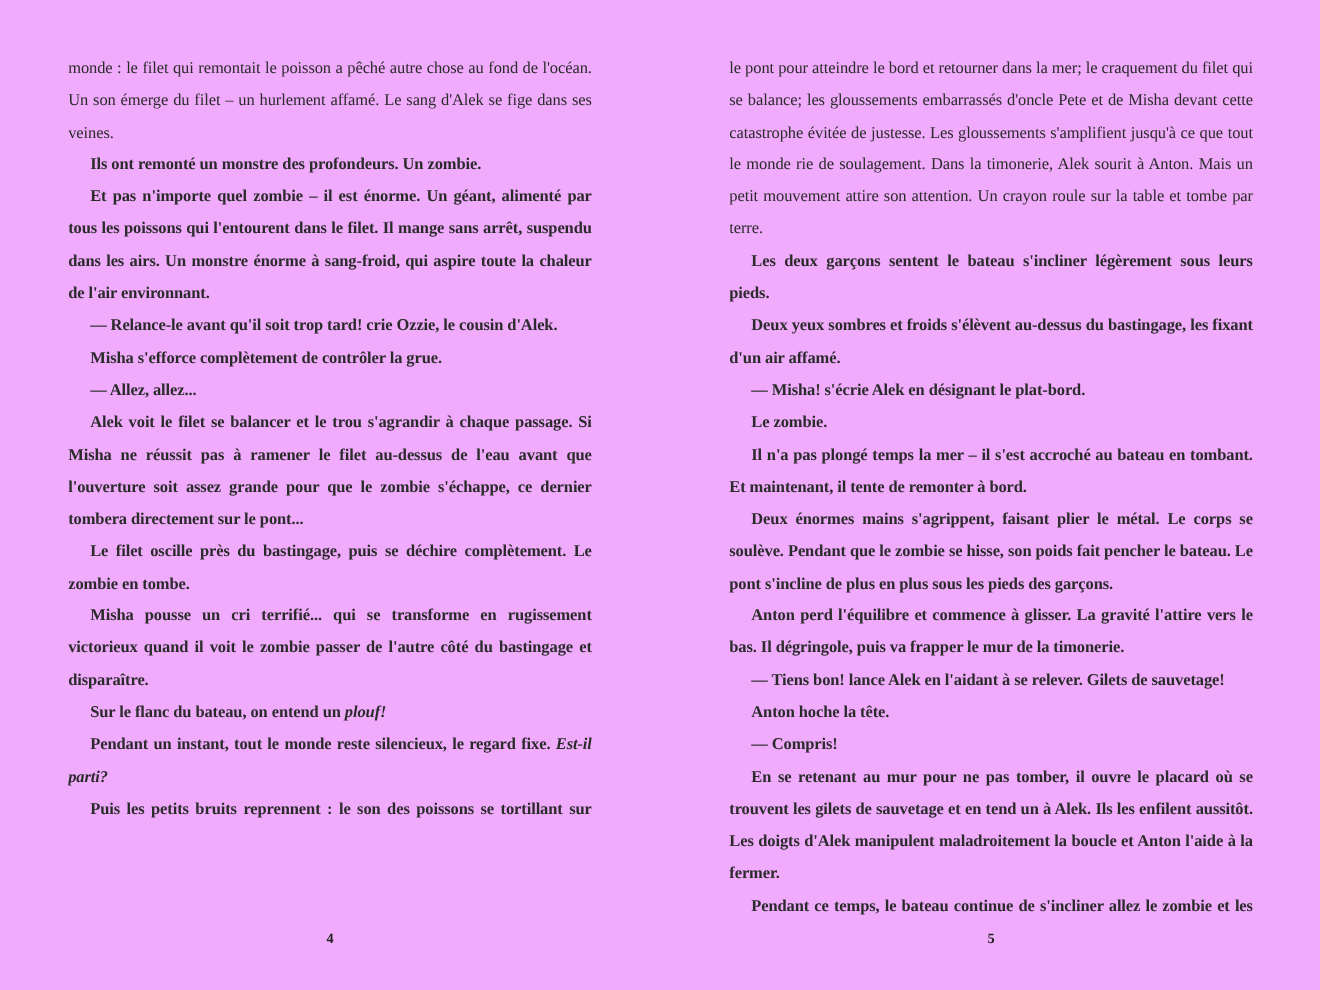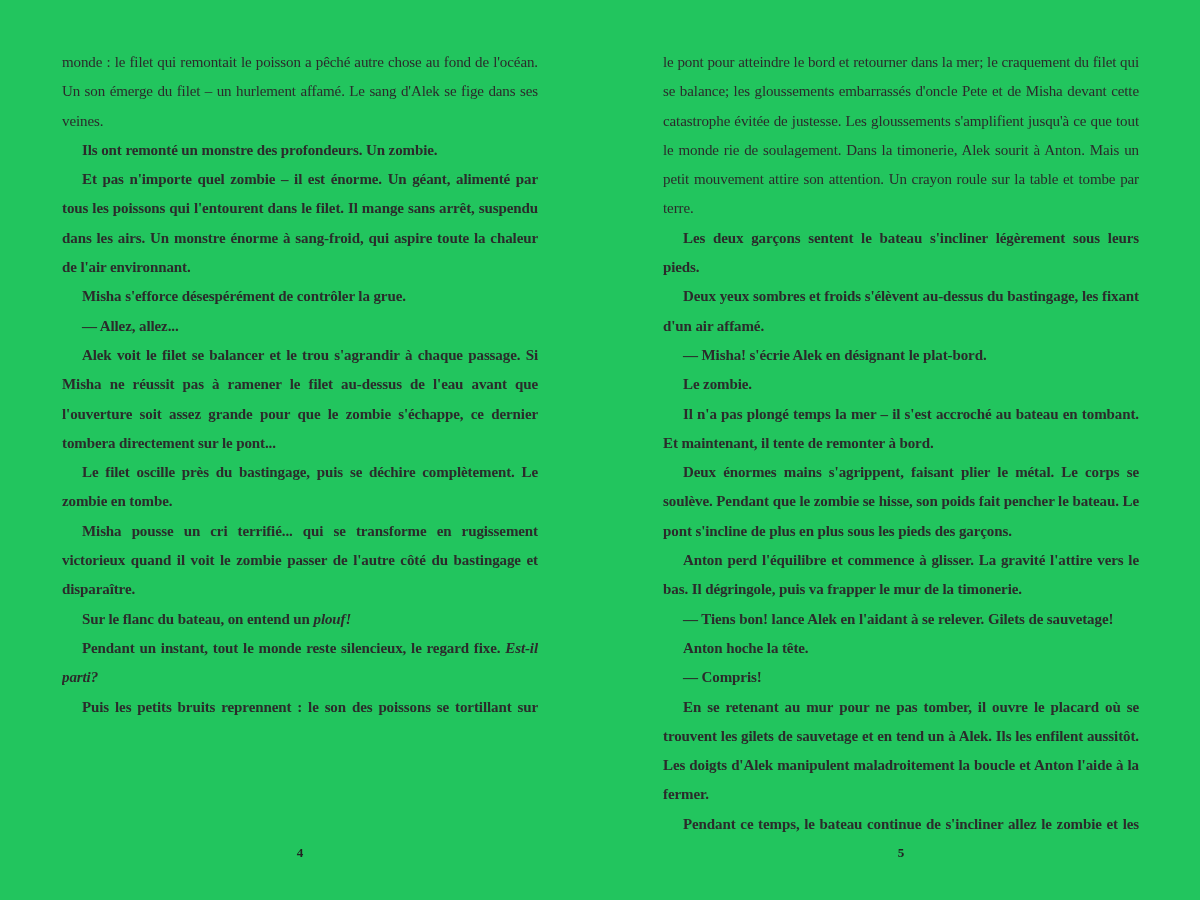--- a/index.html
+++ b/index.html
@@ -4,21 +4,21 @@
 <style>
   html, body {
     margin: 0;
     padding: 0;
     background: #ffffff;
   }
   .spread {
     position: relative;
     width: 1200px;
     height: 900px;
-    background: #22c55e;
+    background: #f0abfc;
     font-family: "Liberation Serif", "DejaVu Serif", serif;
     color: #2b2b2b;
     overflow: hidden;
   }
   .page {
     position: absolute;
     top: 48px;
     width: 476px;
     height: 830px;
   }
@@ -54,21 +54,22 @@
 </head>
 <body>
 
 <div class="spread">
 
   <section class="page page-left">
     <div class="page-body">
         <p class="para"><span>monde : le filet qui remontait le poisson a pêché autre chose au fond de l'océan. Un son émerge du filet – un hurlement affamé. Le sang d'Alek se fige dans ses veines.</span></p>
         <p class="para indent"><span>Ils ont remonté un monstre des profondeurs. Un zombie.</span></p>
         <p class="para indent"><span>Et pas n'importe quel zombie – il est énorme. Un géant, alimenté par tous les poissons qui l'entourent dans le filet. Il mange sans arrêt, suspendu dans les airs. Un monstre énorme à sang-froid, qui aspire toute la chaleur de l'air environnant.</span></p>
-        <p class="para indent"><span>Misha s'efforce désespérément de contrôler la grue.</span></p>
+        <p class="para indent"><span>— Relance-le avant qu'il soit trop tard! crie Ozzie, le cousin d'Alek.</span></p>
+        <p class="para indent"><span>Misha s'efforce complètement de contrôler la grue.</span></p>
         <p class="para indent"><span>— Allez, allez...</span></p>
         <p class="para indent"><span>Alek voit le filet se balancer et le trou s'agrandir à chaque passage. Si Misha ne réussit pas à ramener le filet au-dessus de l'eau avant que l'ouverture soit assez grande pour que le zombie s'échappe, ce dernier tombera directement sur le pont...</span></p>
         <p class="para indent"><span>Le filet oscille près du bastingage, puis se déchire complètement. Le zombie en tombe.</span></p>
         <p class="para indent"><span>Misha pousse un cri terrifié... qui se transforme en rugissement victorieux quand il voit le zombie passer de l'autre côté du bastingage et disparaître.</span></p>
         <p class="para indent"><span>Sur le flanc du bateau, on entend un </span><span class="em">plouf!</span></p>
         <p class="para indent"><span>Pendant un instant, tout le monde reste silencieux, le regard fixe. </span><span class="em">Est-il parti?</span></p>
         <p class="para indent fill"><span>Puis les petits bruits reprennent : le son des poissons se tortillant sur</span></p>
       </div>
     <div class="page-number">4</div>
   </section>

